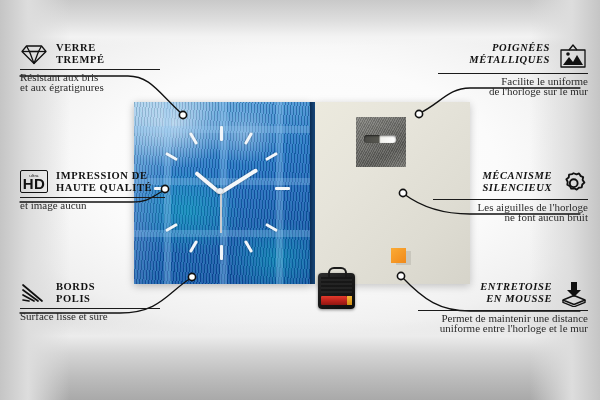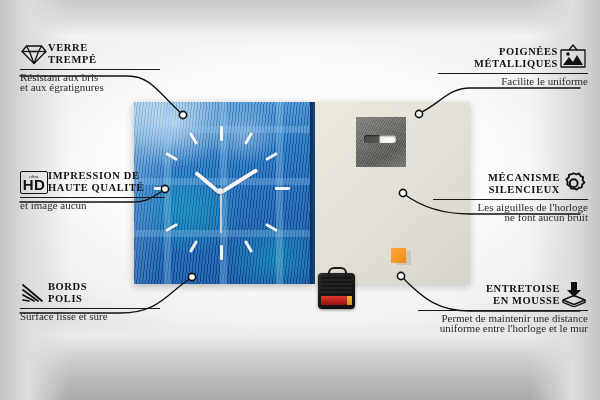--- a/index.html
+++ b/index.html
@@ -82,22 +82,22 @@
   #foam{position:absolute;left:257px;top:146px;width:15px;height:15px;
     background:linear-gradient(140deg,#fbab35,#f0891a);}
 
   
   #lines{position:absolute;left:0;top:0;width:600px;height:400px;pointer-events:none;}
 
   
   .callout{position:absolute;}
   .callout.left{text-align:left;}
   .callout.right{text-align:right;}
-  .head{display:flex;align-items:flex-end;}
-  .callout.right .head{justify-content:flex-end;}
+  .head{display:flex;align-items:flex-start;gap:8px;}
+  .callout.right .head{justify-content:flex-end;font-style:italic;}
   .title{
     font-family:"Liberation Serif",serif;
     font-weight:bold;font-size:10.5px;letter-spacing:.6px;color:#111111;
     line-height:12px;text-transform:uppercase;
   }
   .rule{height:1px;background:#1b1b1b;margin:3px 0 3px 0;}
   .desc{
     font-family:"Liberation Serif",serif;
     font-size:11px;line-height:9.6px;color:#2a2a2a;
   }
@@ -267,20 +267,21 @@
           <path d="M11,8 L15,3 L19,8"></path>
           <rect x="3" y="8" width="24" height="17"></rect>
           <path d="M5,23 L11,15 L15,20 L19,13 L25,23 Z" fill="#111" stroke="none"></path>
           <circle cx="10" cy="12" r="1.8" fill="#111" stroke="none"></circle>
         </g>
       </svg>
     </div>
     <div class="rule" style="width:150px;margin-left:auto;"></div>
     <div class="desc">
       <div>Facilite le uniforme</div>
+      <div>de l'horloge sur le mur</div>
     </div>
   </div>
 
   <div class="callout right" style="right:12px;top:170px;width:165px;">
     <div class="head">
       <div class="title">
         <div>MÉCANISME</div>
         <div>SILENCIEUX</div>
       </div>
       <svg class="icon" width="28" height="26" viewBox="0 0 28 28">

